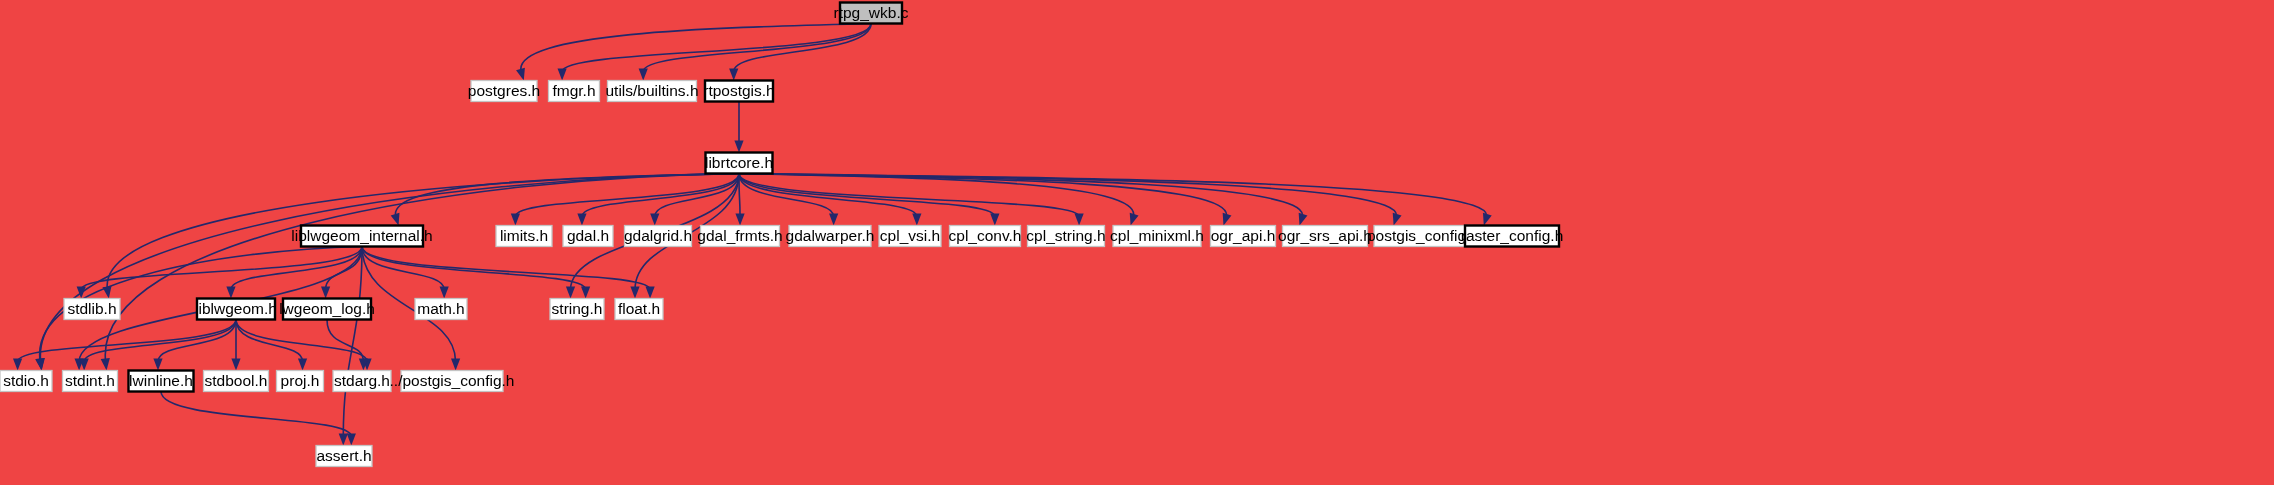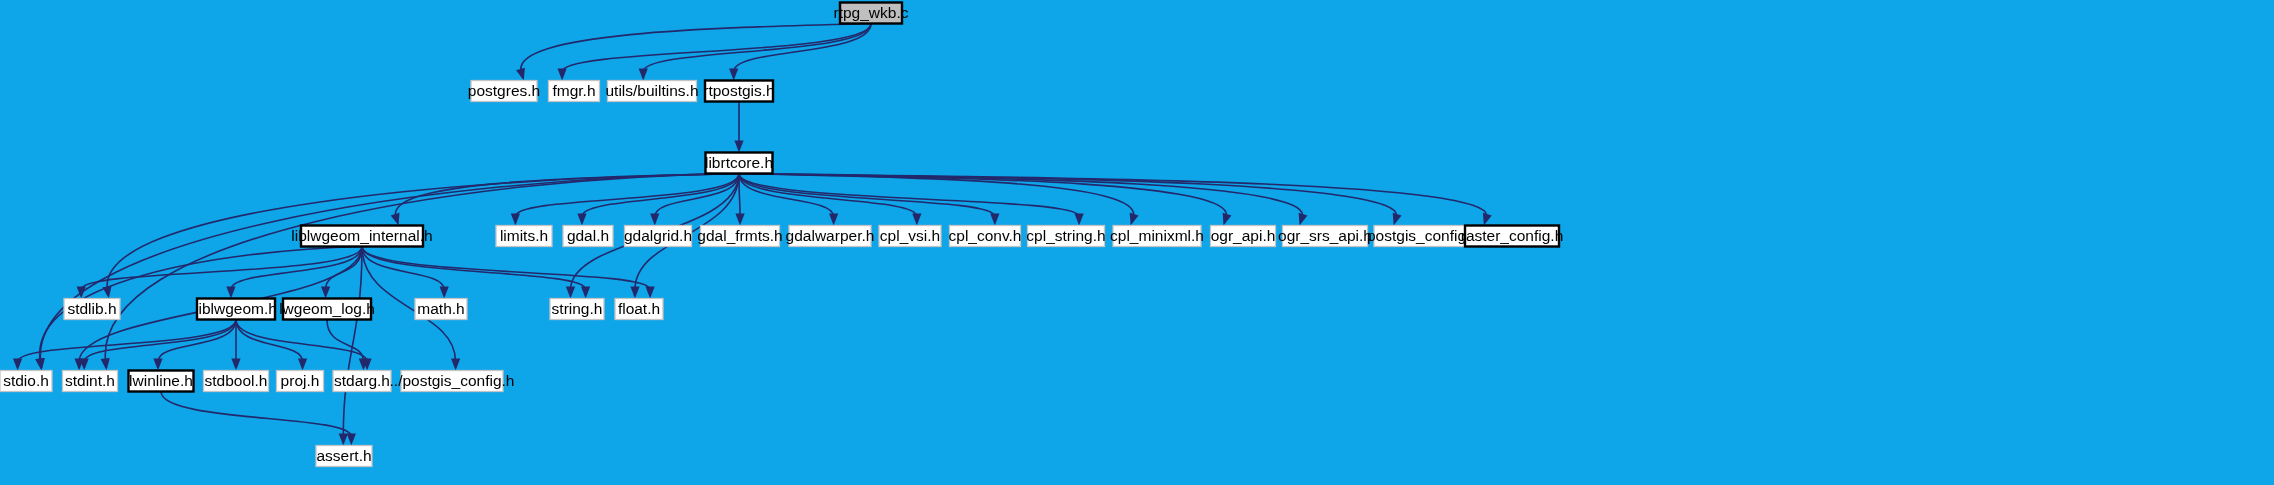--- a/index.html
+++ b/index.html
@@ -4,21 +4,21 @@
 <style>
   html, body {
     margin: 0;
     padding: 0;
     background: #ffffff;
   }
   #graph-root {
     position: relative;
     width: 2274px;
     height: 485px;
-    background: #0ea5e9;
+    background: #ef4444;
     font-family: "Liberation Sans", sans-serif;
     overflow: hidden;
     text-align: right;
   }
   svg#dep-graph {
     position: absolute;
     left: 0;
     top: 0;
     width: 2274px;
     height: 485px;

